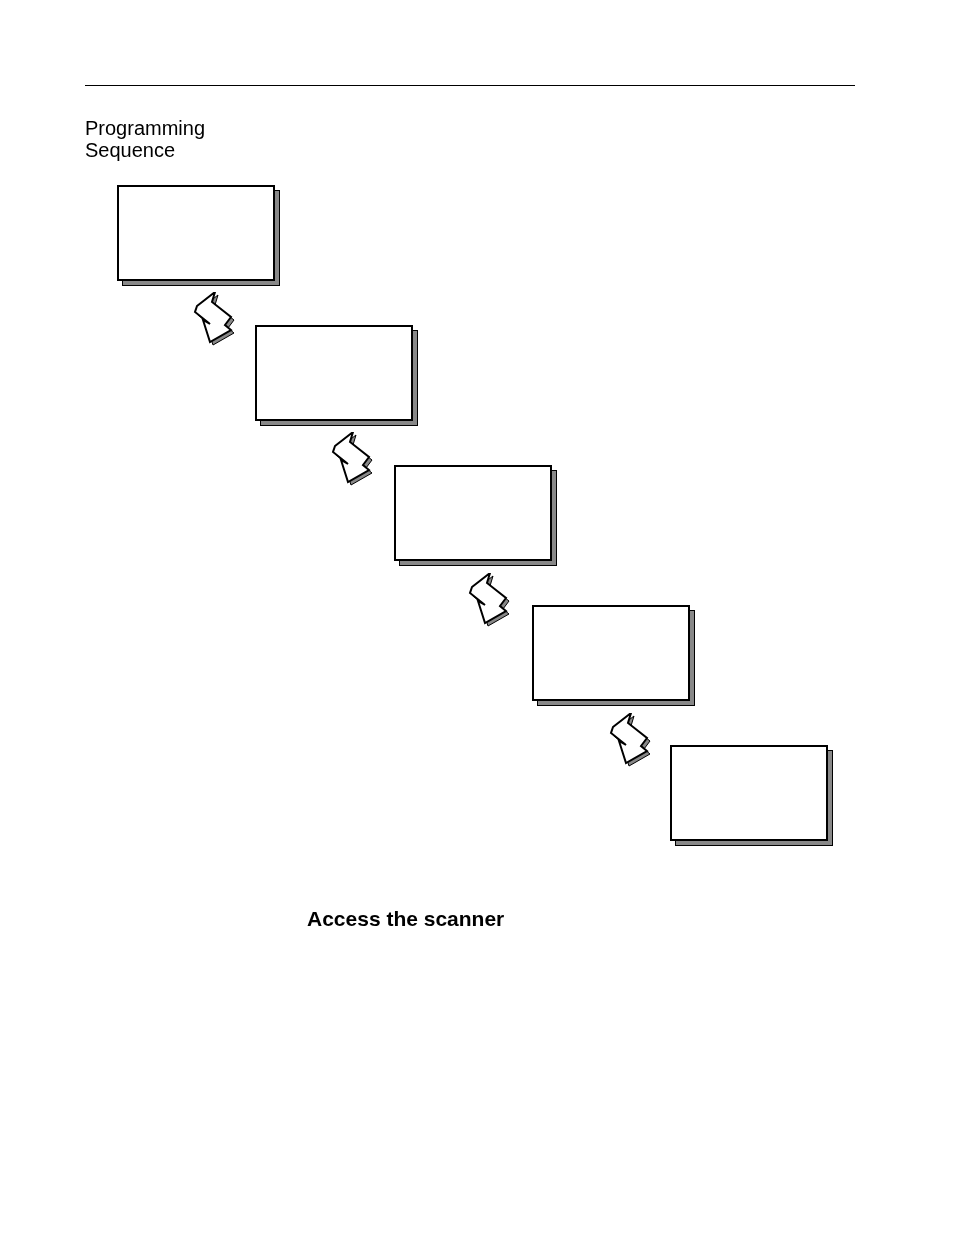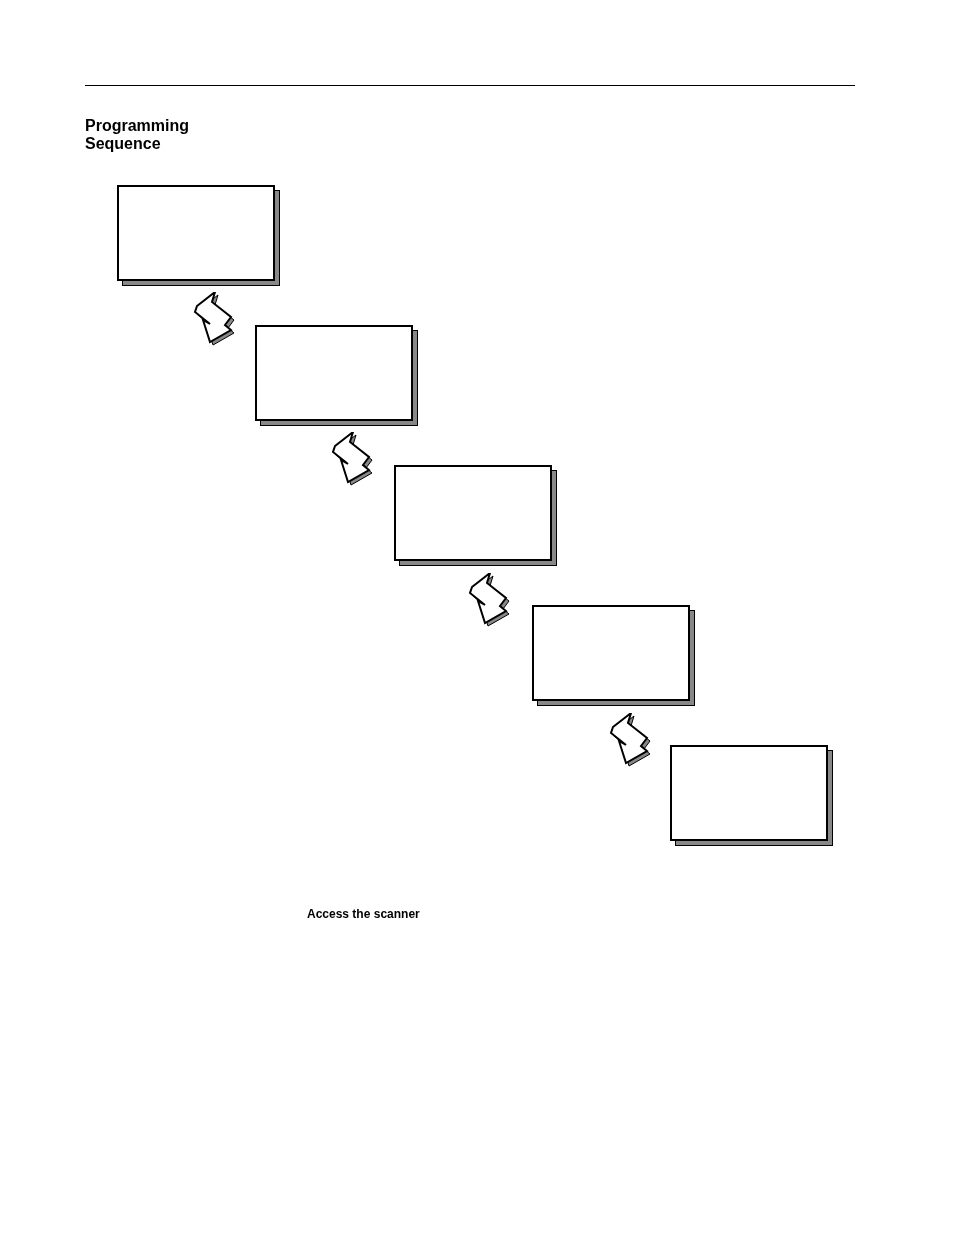--- a/index.html
+++ b/index.html
@@ -15,22 +15,22 @@
       top: 85px;
       left: 85px;
       width: 770px;
       height: 1px;
       background: #000;
     }
     .title {
       position: absolute;
       top: 117px;
       left: 85px;
-      font-weight: bold;
-      font-size: 16px;
+      font-weight: normal;
+      font-size: 20px;
       line-height: 1.1;
       font-family: Arial, Helvetica, sans-serif;
     }
     .box-wrap {
       position: absolute;
     }
     .box-shadow {
       position: absolute;
       top: 5px;
       left: 5px;
@@ -43,21 +43,21 @@
       left: 0;
       background: #fff;
       border: 2px solid #000;
     }
     .arrow-wrap {
       position: absolute;
     }
     .subhead {
       position: absolute;
       font-weight: bold;
-      font-size: 12px;
+      font-size: 21px;
     }
   </style>
 </head>
 <body>
 
 <div class="hr-line"></div>
 
 <div class="title" style="white-space: pre-line;">Programming
 Sequence</div>
 

